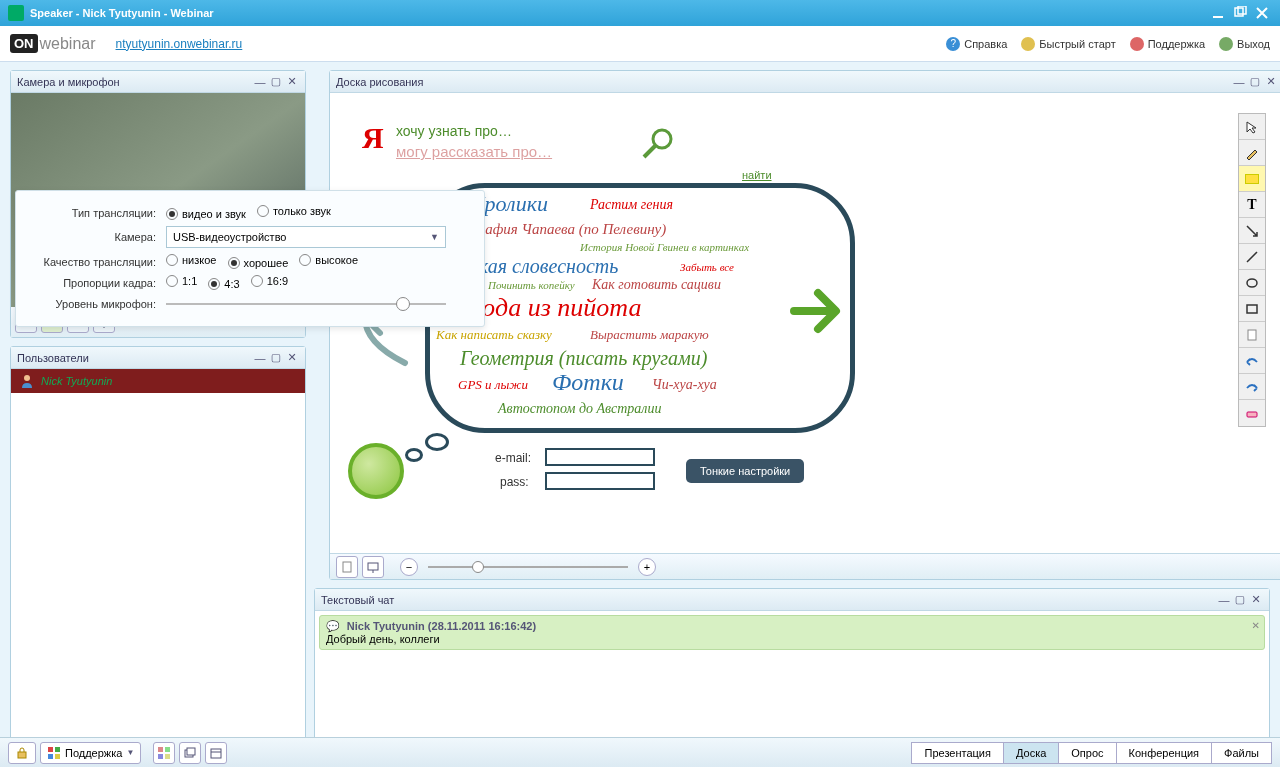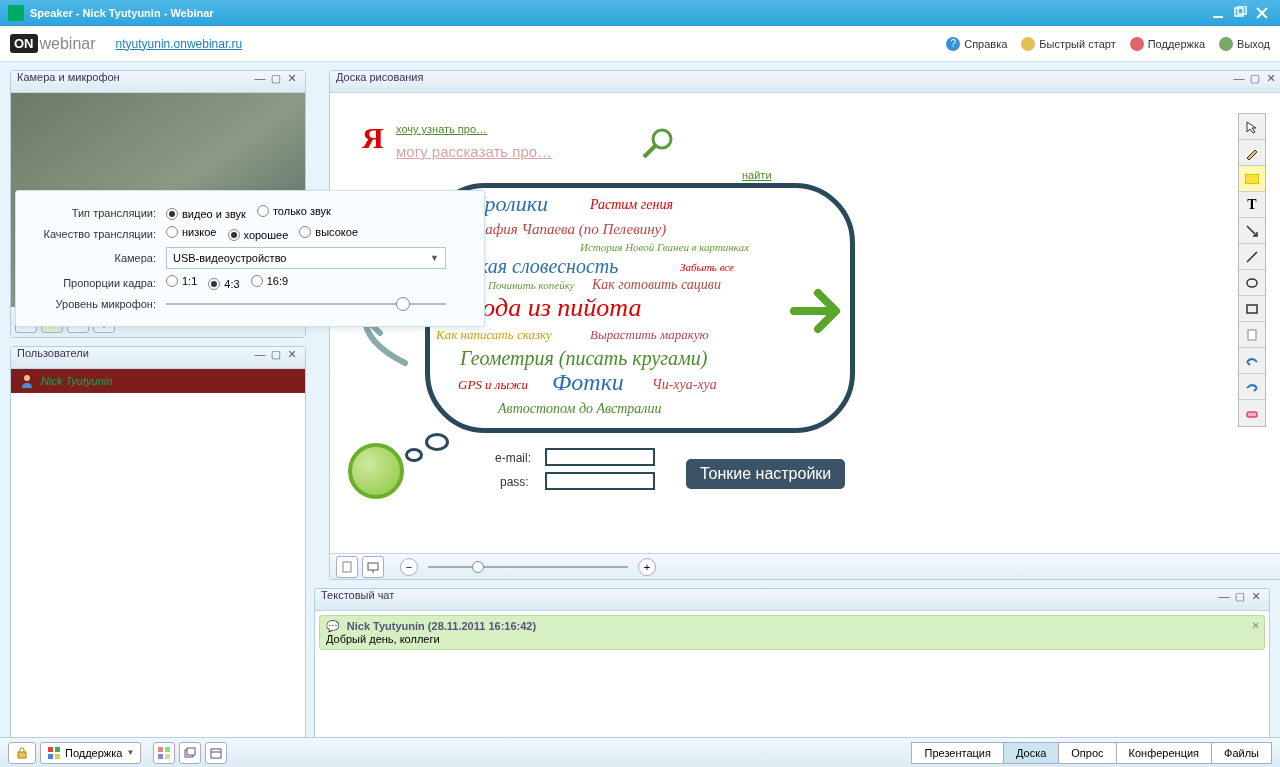--- a/index.html
+++ b/index.html
@@ -18,21 +18,21 @@
 .logo .on { background:#222; color:#fff; font-weight:bold; padding:2px 4px; border-radius:3px; font-size:13px; }
 .logo .web { color:#888; font-size:16px; margin-left:2px; }
 .urlbox { color:#1a7fbf; text-decoration:underline; font-size:12px; }
 .headerbar .spacer { flex:1; }
 .hbtn { display:flex; align-items:center; margin-left:14px; color:#333; cursor:pointer; }
 .hbtn .ic { width:14px; height:14px; border-radius:50%; margin-right:4px; }
 
 
 .content { position:absolute; top:62px; left:0; right:0; bottom:30px; }
 .panel { position:absolute; background:#fff; border:1px solid #b0d0e0; border-radius:3px; }
-.panel-title { height:22px; background:linear-gradient(#f0f8fc,#dceaf3); border-bottom:1px solid #c0d8e5; display:flex; padding:0 6px; color:#335; }
+.panel-title { height:22px; background:linear-gradient(#f0f8fc,#dceaf3); border-bottom:1px solid #c0d8e5; display:flex; align-items:center; padding:0 6px; color:#335; }
 .panel-title .spacer { flex:1; }
 .pbtn { width:14px; height:14px; margin-left:2px; cursor:pointer; color:#557; display:flex; align-items:center; justify-content:center; }
 
 
 #camera-panel { left:10px; top:8px; width:296px; height:268px; }
 .cam-view { height:214px; background:linear-gradient(145deg,#6a7a65 0%,#8a9a85 50%,#4a5a55 100%); position:relative; }
 .cam-bottom { height:30px; background:linear-gradient(#f5faff,#e0eef5); display:flex; align-items:center; padding:0 4px; gap:4px; }
 .cam-bottom .cbtn { width:22px; height:22px; border:1px solid #aac; border-radius:3px; background:#eef6fb; display:flex; align-items:center; justify-content:center; cursor:pointer; }
 
 
@@ -59,34 +59,34 @@
 .board-body { position:absolute; top:22px; left:0; right:0; bottom:26px; background:#fff; overflow:hidden; }
 .board-footer { position:absolute; bottom:0; left:0; right:0; height:26px; background:linear-gradient(#f5faff,#e0eef5); border-top:1px solid #c0d8e5; display:flex; align-items:center; padding:0 6px; gap:4px; }
 .bfbtn { width:22px; height:22px; border:1px solid #aac; border-radius:3px; background:#fff; display:flex; align-items:center; justify-content:center; cursor:pointer; }
 .zoom-slider { position:relative; width:200px; height:12px; margin:0 6px; }
 .zoom-slider .track { position:absolute; top:5px; left:0; right:0; height:2px; background:#aaa; }
 .zoom-slider .thumb { position:absolute; top:0; left:44px; width:12px; height:12px; border:1px solid #888; border-radius:50%; background:#fff; }
 
 
 .board-content { position:relative; width:100%; height:100%; }
 .ya { position:absolute; left:32px; top:28px; color:#d00; font-size:30px; font-family:'Times New Roman',serif; font-weight:bold; }
-.ya-link1 { position:absolute; left:66px; top:30px; color:#4c8c2b; font-size:11px; text-decoration:underline; }
+.ya-link1 { position:absolute; left:66px; top:30px; color:#4c8c2b; font-size:14px; }
 .ya-link2 { position:absolute; left:66px; top:50px; color:#b44; font-size:15px; text-decoration:underline; opacity:.5; }
 .bubble { position:absolute; left:95px; top:90px; width:430px; height:250px; border:5px solid #2a4a5a; border-radius:60px; }
 .tag { position:absolute; font-family:Georgia,serif; font-style:italic; }
 .green-arrow { position:absolute; left:460px; top:190px; }
 .magnifier { position:absolute; left:310px; top:32px; }
 .speech { position:absolute; left:340px; top:28px; width:150px; height:40px; border:2px solid #5b9a3a; border-radius:18px; display:flex; align-items:center; justify-content:center; color:#d00; font-size:12px; }
 .speech::after{content:"";position:absolute;left:20px;bottom:-10px;width:0;height:0;border:6px solid transparent;border-top-color:#5b9a3a;}
 .find-link { position:absolute; left:412px; top:76px; color:#4c8c2b; text-decoration:underline; font-size:11px; }
 .smiley { position:absolute; left:18px; top:350px; width:56px; height:56px; border-radius:50%; border:4px solid #6ab02a; background:radial-gradient(circle at 35% 35%, #cfe8a0, #8cc63f); }
 .thought-dot{position:absolute;border:3px solid #2a4a5a;border-radius:50%;background:#fff;}
 .form-lbl { position:absolute; color:#333; font-size:12px; }
 .form-inp { position:absolute; width:110px; height:18px; border:2px solid #2a4a5a; background:#fff; }
-.dark-btn { position:absolute; left:356px; top:366px; background:#3a5366; color:#fff; padding:6px 14px; border-radius:5px; font-size:16px; }
+.dark-btn { position:absolute; left:356px; top:366px; background:#3a5366; color:#fff; padding:6px 14px; border-radius:5px; font-size:11px; }
 
 
 .toolbox { position:absolute; right:18px; top:20px; width:28px; border:1px solid #bbb; background:#f0f0f0; }
 .toolbox .tbtn { width:26px; height:26px; border-bottom:1px solid #ccc; display:flex; align-items:center; justify-content:center; cursor:pointer; }
 .toolbox .tbtn:last-child{border-bottom:none;}
 
 
 #chat-panel { left:314px; top:526px; width:956px; height:202px; }
 .chat-body { position:absolute; top:22px; left:0; right:0; bottom:28px; background:#fff; overflow:auto; }
 .chat-msg { background:#d7f0c3; border:1px solid #b8dca0; border-radius:3px; margin:4px; padding:4px 6px; position:relative; }
@@ -197,48 +197,48 @@
           <tr>
         <td>Тип трансляции:</td>
         <td>
           <label class="radio">
                 <span class="r sel"></span>
                 <span>видео и звук</span>
               </label>
           <label class="radio">
                 <span class="r"></span>
                 <span>только звук</span>
-              </label>
-        </td>
-      </tr>
-      <tr>
-        <td>Качество трансляции:</td>
-        <td>
-          <label class="radio">
-                <span class="r"></span>
-                <span>низкое</span>
-              </label>
-          <label class="radio">
-                <span class="r sel"></span>
-                <span>хорошее</span>
-              </label>
-          <label class="radio">
-                <span class="r"></span>
-                <span>высокое</span>
               </label>
         </td>
       </tr>
       <tr>
         <td>Камера:</td>
         <td>
               <div class="combo">
                 <span>USB-видеоустройство</span>
                 <span class="arr">▼</span>
               </div>
             </td>
+      </tr>
+      <tr>
+        <td>Качество трансляции:</td>
+        <td>
+          <label class="radio">
+                <span class="r"></span>
+                <span>низкое</span>
+              </label>
+          <label class="radio">
+                <span class="r sel"></span>
+                <span>хорошее</span>
+              </label>
+          <label class="radio">
+                <span class="r"></span>
+                <span>высокое</span>
+              </label>
+        </td>
       </tr>
       <tr>
         <td>Пропорции кадра:</td>
         <td>
           <label class="radio">
                 <span class="r"></span>
                 <span>1:1</span>
               </label>
           <label class="radio">
                 <span class="r sel"></span>

